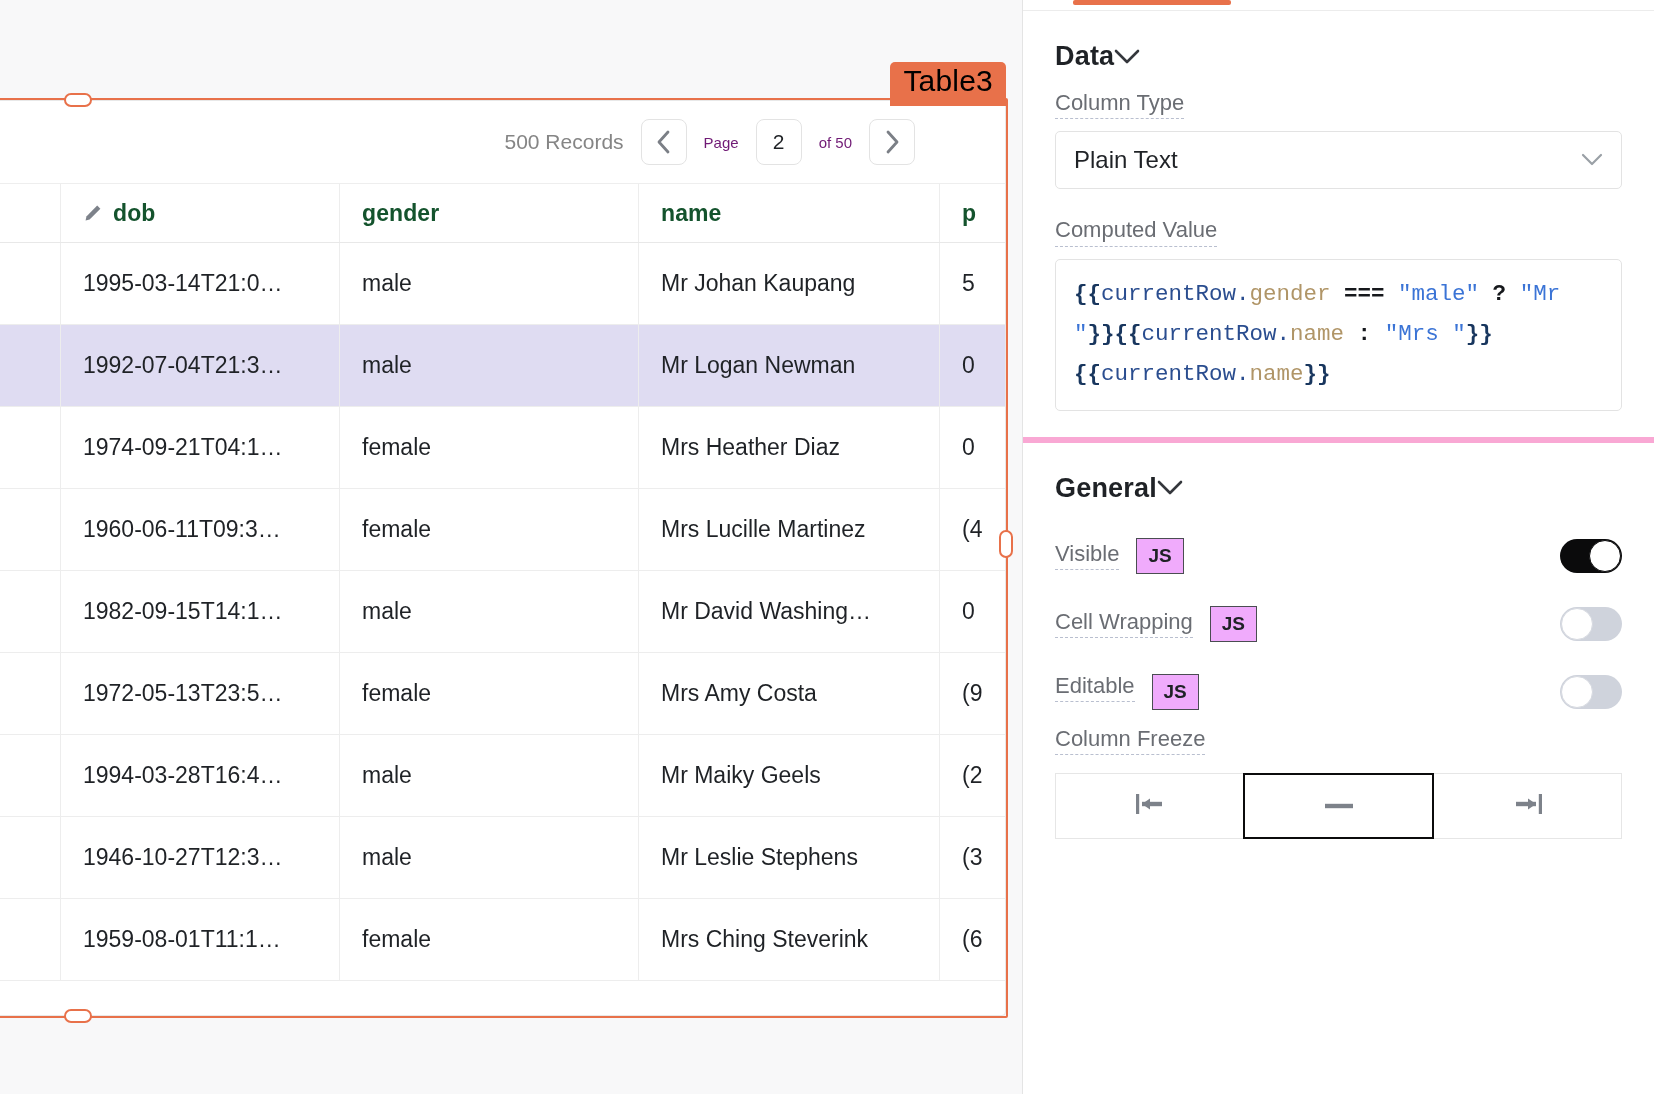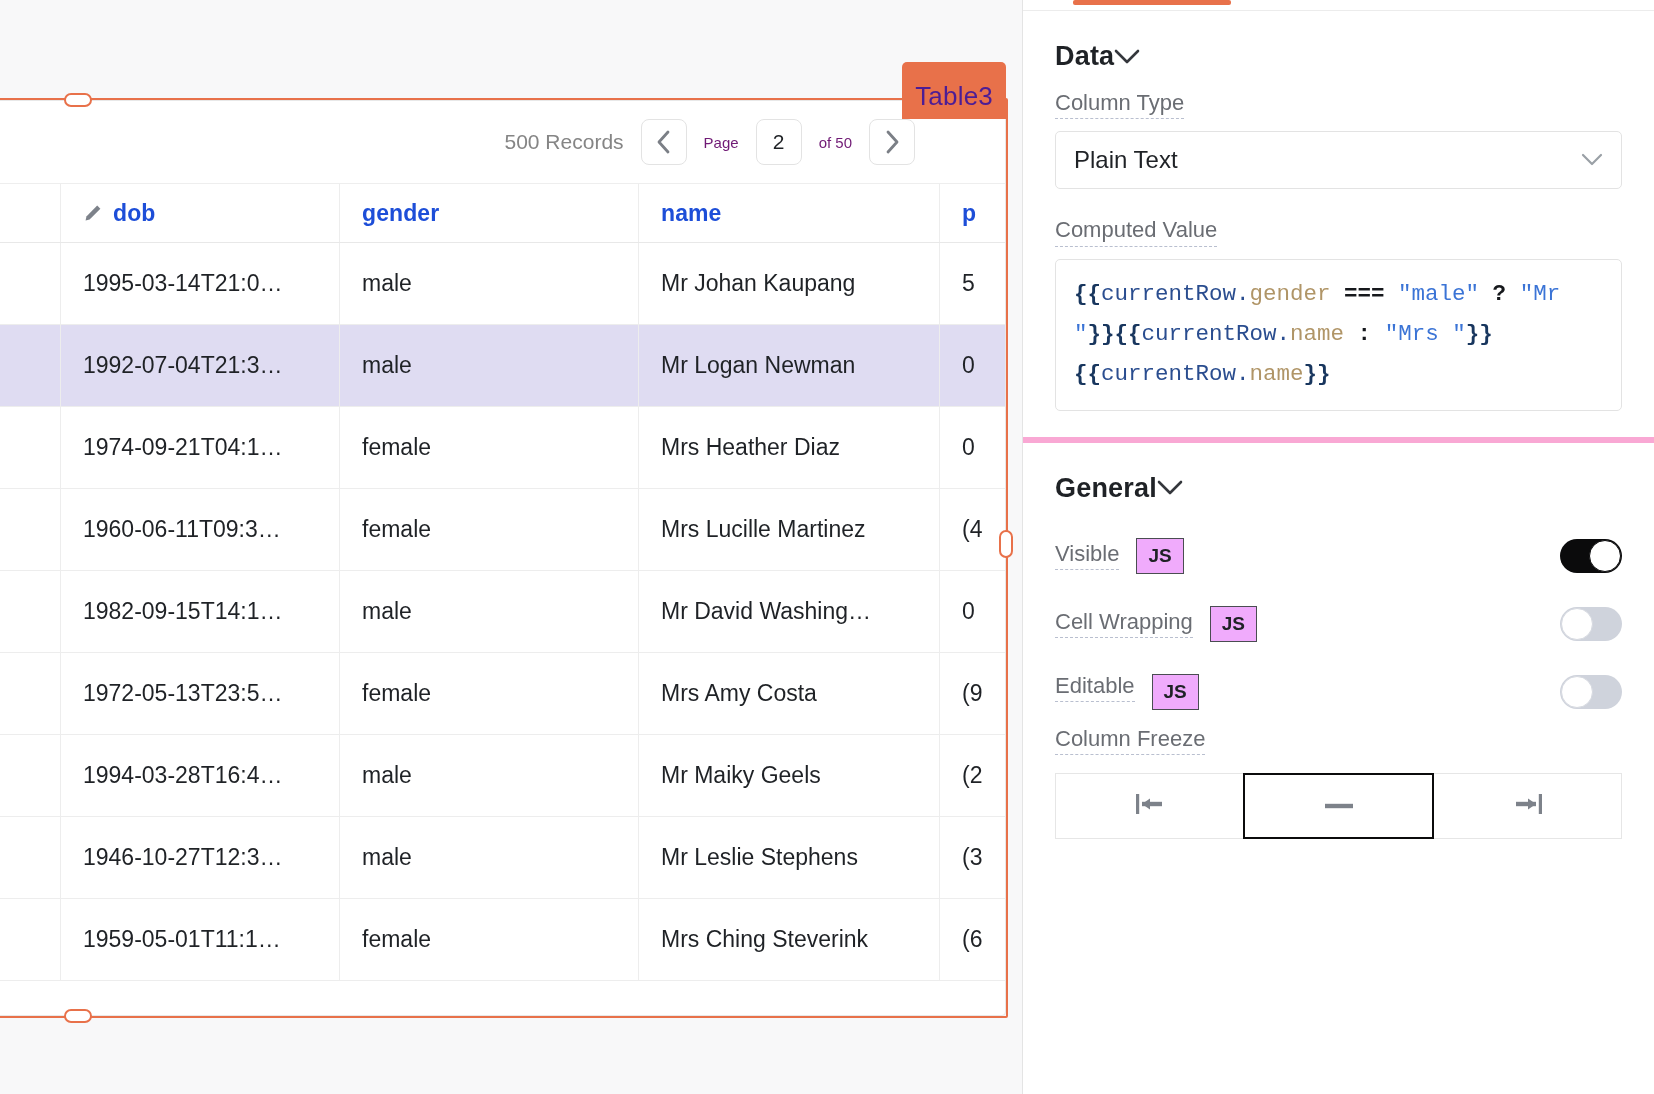--- a/index.html
+++ b/index.html
@@ -39,24 +39,24 @@
     border: 2px solid #e8714a;
     border-radius: 2px;
     pointer-events: none;
     z-index: 40;
   }
   .widget-label {
     position: absolute;
     right: 0px;
     top: -38px;
     background: #e8714a;
-    color: #4c1d95;
-    font-size: 26px;
+    color: #000000;
+    font-size: 30px;
     line-height: 1;
-    padding: 21px 13px 10px 13px;
+    padding: 4px 13px 10px 13px;
     border-radius: 5px 5px 0 0;
     letter-spacing: .2px;
     font-family: "Liberation Sans", sans-serif;
   }
   .handle {
     position: absolute;
     background: #ffffff;
     border: 2.5px solid #e8714a;
     border-radius: 9px;
     z-index: 45;
@@ -141,21 +141,21 @@
     white-space: nowrap;
     overflow: hidden;
     font-family: "Liberation Sans", sans-serif;
   }
   .cell.c-idx { border-right: 1px solid #ededed; padding: 0; }
   .cell.c-p   { border-right: none; }
   .head-cell {
     height: 58px;
     font-weight: bold;
     font-size: 23px;
-    color: #1d4ed8;
+    color: #14532d;
     letter-spacing: .1px;
   }
   .head-cell .pencil { margin-right: 10px; display:inline-flex; align-items:center;}
 
   
   .panel {
     position: relative;
     flex: 1 1 auto;
     height: 1094px;
     background: #ffffff;
@@ -391,21 +391,21 @@
             </div>
             <div class="grid-row">
               <div class="cell c-idx"></div>
               <div class="cell c-dob">1946-10-27T12:3…</div>
               <div class="cell c-gen">male</div>
               <div class="cell c-name">Mr Leslie Stephens</div>
               <div class="cell c-p">(3</div>
             </div>
             <div class="grid-row">
               <div class="cell c-idx"></div>
-              <div class="cell c-dob">1959-05-01T11:1…</div>
+              <div class="cell c-dob">1959-08-01T11:1…</div>
               <div class="cell c-gen">female</div>
               <div class="cell c-name">Mrs Ching Steverink</div>
               <div class="cell c-p">(6</div>
             </div>
           </div>
       </div>
     </div>
 
     <div class="sel-frame">
       <div class="widget-label">Table3</div>

